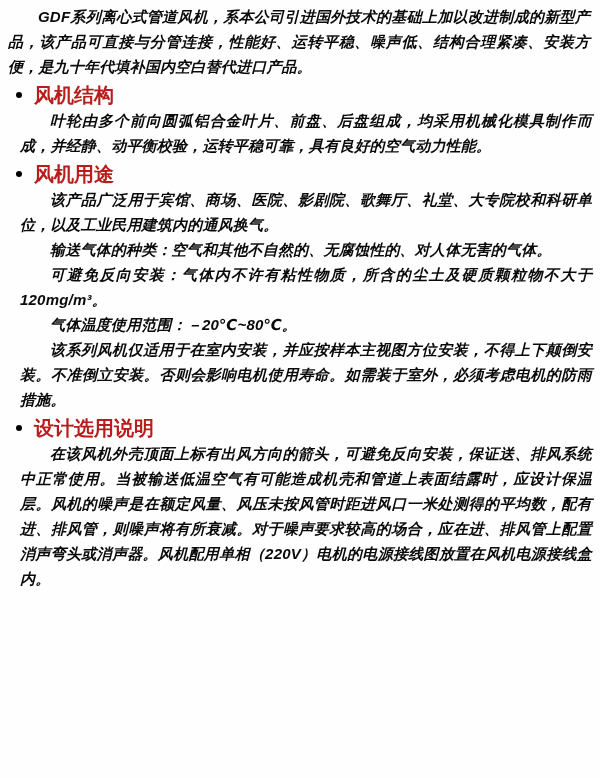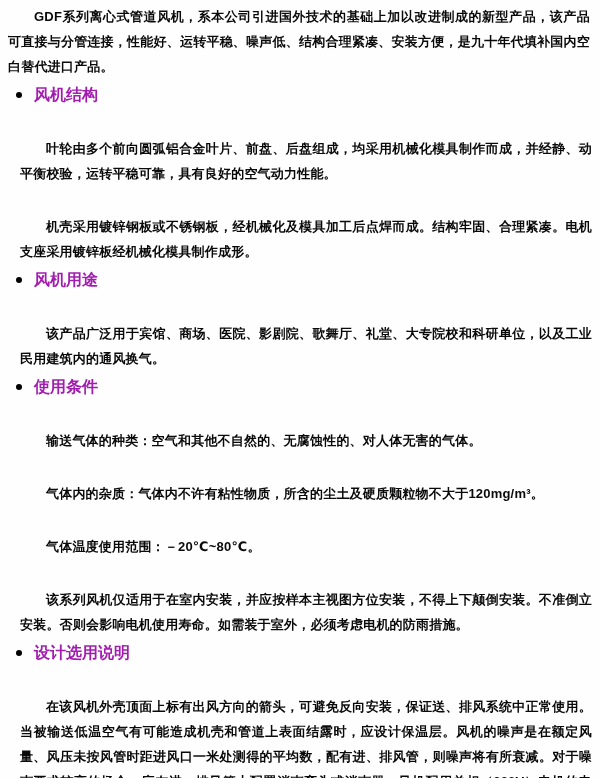--- a/index.html
+++ b/index.html
@@ -15,83 +15,78 @@
     overflow: hidden;
   }
   .page {
     box-sizing: border-box;
     width: 600px;
     height: 778px;
     padding: 4px 8px 0 6px;
   }
   p {
     margin: 0;
-    font-size: 13px;
+    font-size: 15px;
     line-height: 25px;
     font-weight: 700;
     text-align: justify;
     text-indent: 2em;
     letter-spacing: 0.2px;
+    font-style: italic;
   }
   .intro {
     margin: 0 2px;
   }
   .sec-title {
     display: flex;
     align-items: center;
     margin: 3px 0 0 10px;
-    font-size: 16px;
+    font-size: 20px;
     font-weight: 700;
     line-height: 26px;
-    color: #a21caf;
+    color: #b91c1c;
   }
   .bullet {
     width: 6px;
     height: 6px;
     border-radius: 50%;
     background: #000;
     margin-right: 12px;
     flex: 0 0 auto;
   }
   .sec-body {
     margin-left: 14px;
-    margin-top: 28px;
   }
 </style>
 </head>
 <body>
 
 <div class="page">
 
   <p class="intro">GDF系列离心式管道风机，系本公司引进国外技术的基础上加以改进制成的新型产品，该产品可直接与分管连接，性能好、运转平稳、噪声低、结构合理紧凑、安装方便，是九十年代填补国内空白替代进口产品。</p>
 
   <section>
     <h2 class="sec-title">
       <span class="bullet"></span>
       <span>风机结构</span>
     </h2>
     <p class="sec-body">叶轮由多个前向圆弧铝合金叶片、前盘、后盘组成，均采用机械化模具制作而成，并经静、动平衡校验，运转平稳可靠，具有良好的空气动力性能。</p>
-    <p class="sec-body">机壳采用镀锌钢板或不锈钢板，经机械化及模具加工后点焊而成。结构牢固、合理紧凑。电机支座采用镀锌板经机械化模具制作成形。</p>
   </section>
 
   <section>
     <h2 class="sec-title">
       <span class="bullet"></span>
       <span>风机用途</span>
     </h2>
     <p class="sec-body">该产品广泛用于宾馆、商场、医院、影剧院、歌舞厅、礼堂、大专院校和科研单位，以及工业民用建筑内的通风换气。</p>
   </section>
 
   <section>
-    <h2 class="sec-title">
-      <span class="bullet"></span>
-      <span>使用条件</span>
-    </h2>
     <p class="sec-body">输送气体的种类：空气和其他不自然的、无腐蚀性的、对人体无害的气体。</p>
-    <p class="sec-body">气体内的杂质：气体内不许有粘性物质，所含的尘土及硬质颗粒物不大于120mg/m³。</p>
+    <p class="sec-body">可避免反向安装：气体内不许有粘性物质，所含的尘土及硬质颗粒物不大于120mg/m³。</p>
     <p class="sec-body">气体温度使用范围：－20℃~80℃。</p>
     <p class="sec-body">该系列风机仅适用于在室内安装，并应按样本主视图方位安装，不得上下颠倒安装。不准倒立安装。否则会影响电机使用寿命。如需装于室外，必须考虑电机的防雨措施。</p>
   </section>
 
   <section>
     <h2 class="sec-title">
       <span class="bullet"></span>
       <span>设计选用说明</span>
     </h2>
     <p class="sec-body">在该风机外壳顶面上标有出风方向的箭头，可避免反向安装，保证送、排风系统中正常使用。当被输送低温空气有可能造成机壳和管道上表面结露时，应设计保温层。风机的噪声是在额定风量、风压未按风管时距进风口一米处测得的平均数，配有进、排风管，则噪声将有所衰减。对于噪声要求较高的场合，应在进、排风管上配置消声弯头或消声器。风机配用单相（220V）电机的电源接线图放置在风机电源接线盒内。</p>

